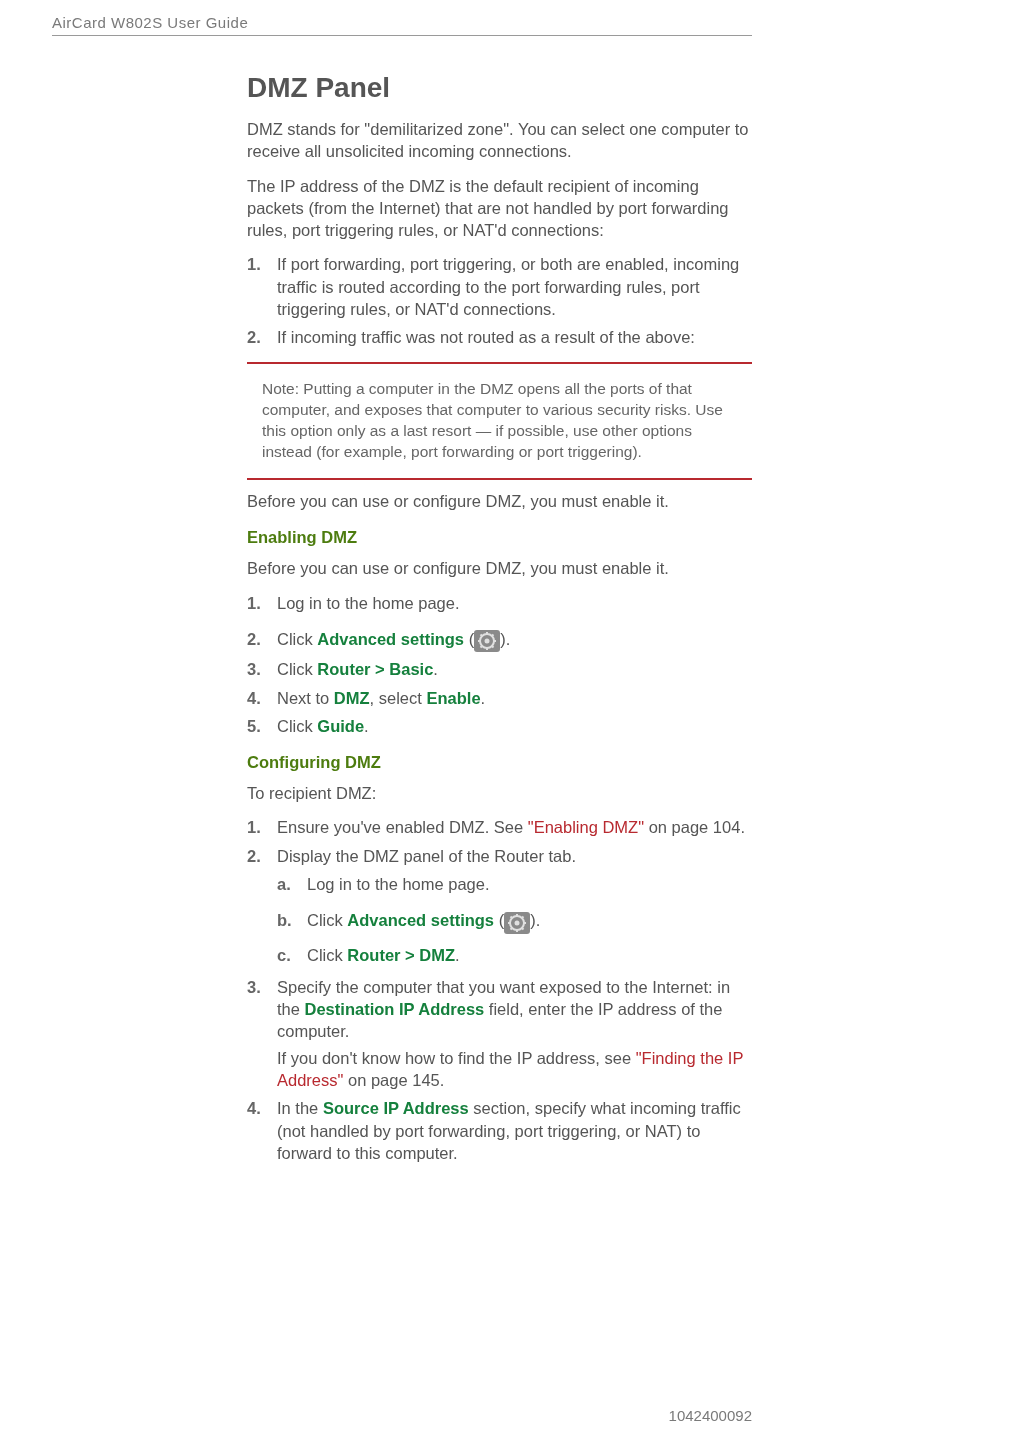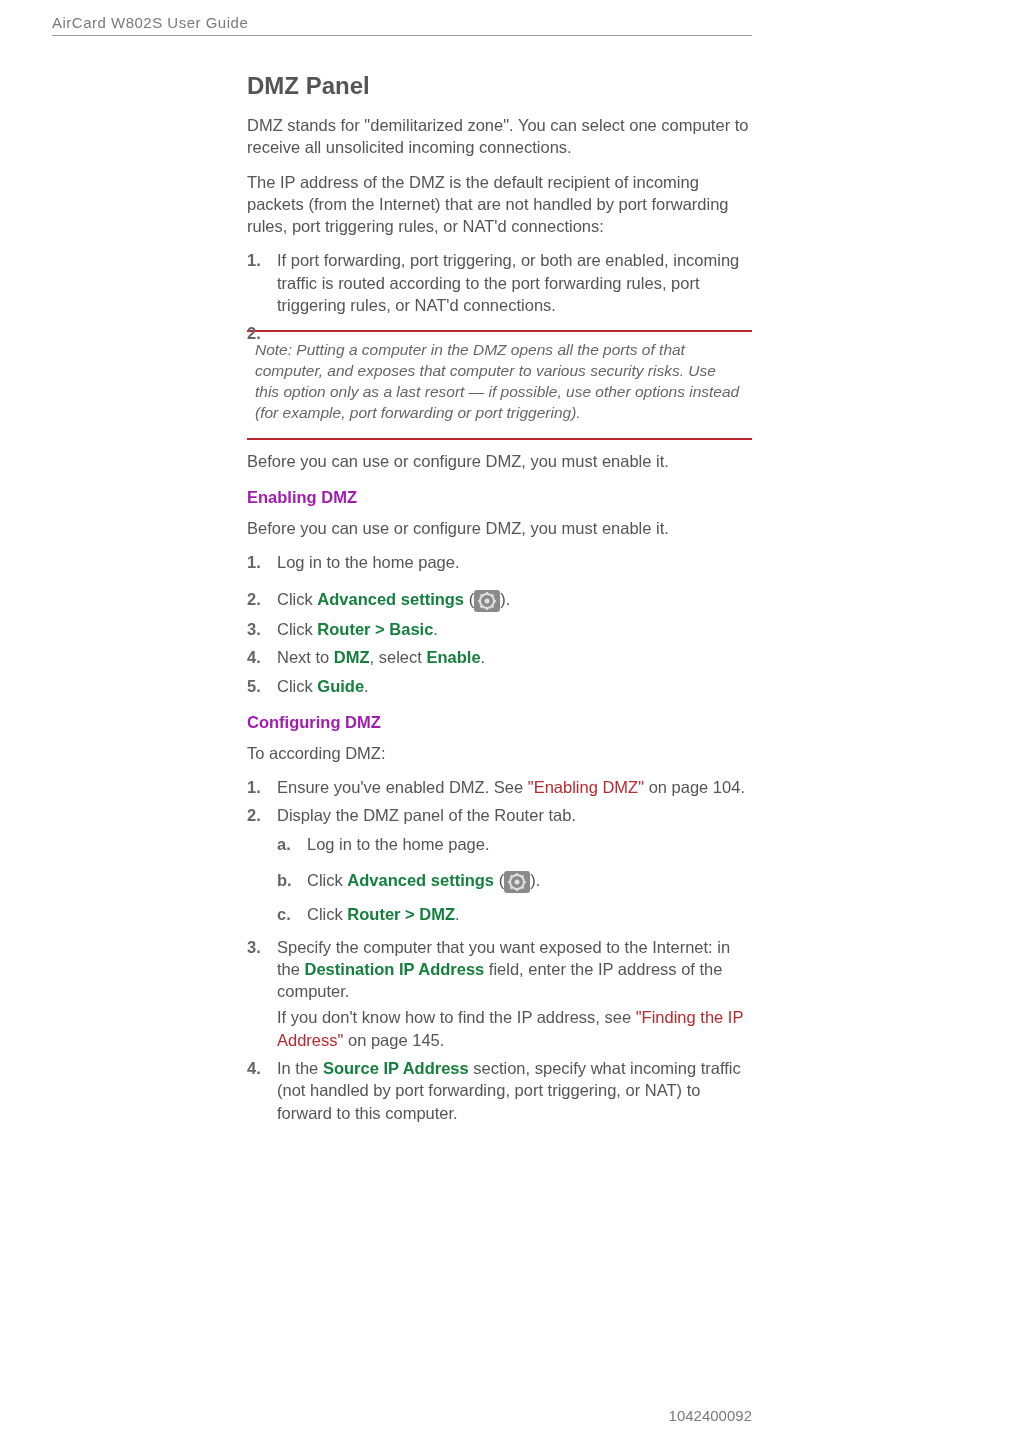--- a/index.html
+++ b/index.html
@@ -27,21 +27,21 @@
   .header-rule {
     border: none;
     border-top: 1px solid #9a9a9a;
     margin: 0 0 36px 0;
   }
   .content {
     margin-left: 195px;
     margin-right: 0;
   }
   h2 {
-    font-size: 24px;
+    font-size: 28px;
     color: #555;
     font-weight: bold;
     margin: 15px 0 14px 0;
   }
   p {
     font-size: 16.5px;
     line-height: 1.35;
     margin: 0 0 12px 0;
     color: #555;
   }
@@ -111,30 +111,29 @@
     top: -2px;
     font-size: 22px;
     color: #555;
   }
   .note-sep {
     border: none;
     border-top: 2.5px solid #b8292f;
     margin: 14px 0 8px 0;
   }
   .note {
-    font-style: italic;
     font-size: 15.5px;
     line-height: 1.35;
     color: #666;
-    margin: 8px;
+    margin: 15px;
   }
   h3 {
     font-size: 16.5px;
     font-weight: bold;
-    color: #a21caf;
+    color: #4d7c0f;
     margin: 16px 0 10px 0;
   }
   .bold {
     font-weight: bold;
     color: #15803d;
   }
   .link {
     color: #b8292f;
   }
   .gear-wrap {
@@ -171,20 +170,21 @@
 
   <div class="content">
     <h2>DMZ Panel</h2>
 
     <p>DMZ stands for "demilitarized zone". You can select one computer to receive all unsolicited incoming connections.</p>
     <p>The IP address of the DMZ is the default recipient of incoming packets (from the Internet) that are not handled by port forwarding rules, port triggering rules, or NAT'd connections:</p>
 
     <ol class="ol-num">
       <li>If port forwarding, port triggering, or both are enabled, incoming traffic is routed according to the port forwarding rules, port triggering rules, or NAT'd connections.</li>
       <li>
+        <span>If incoming traffic was not routed as a result of the above:</span>
       </li>
     </ol>
 
     <hr class="note-sep">
     <p class="note">
       <span>Note:  </span><span>Putting a computer in the DMZ opens all the ports of that computer, and exposes that computer to various security risks. Use this option only as a last resort — if possible, use other options instead (for example, port forwarding or port triggering).</span>
     </p>
     <hr class="note-sep">
 
     <p class="gap-top-sm">Before you can use or configure DMZ, you must enable it.</p>
@@ -216,21 +216,21 @@
       </li>
       <li>
         <span>Next to </span><span class="bold">DMZ</span><span>, select </span><span class="bold">Enable</span><span>.</span>
       </li>
       <li>
         <span>Click </span><span class="bold">Guide</span><span>.</span>
       </li>
     </ol>
 
     <h3>Configuring DMZ</h3>
-    <p>To according DMZ:</p>
+    <p>To recipient DMZ:</p>
 
     <ol class="ol-num">
       <li>
         <span>Ensure you've enabled DMZ. See </span><span class="link">"Enabling DMZ"</span><span> on page 104.</span>
       </li>
       <li>
         <span>Display the DMZ panel of the Router tab.</span>
         <ol class="ol-alpha gap-top-xs">
           <li>Log in to the home page.</li>
           <li style="margin-top:14px;">

